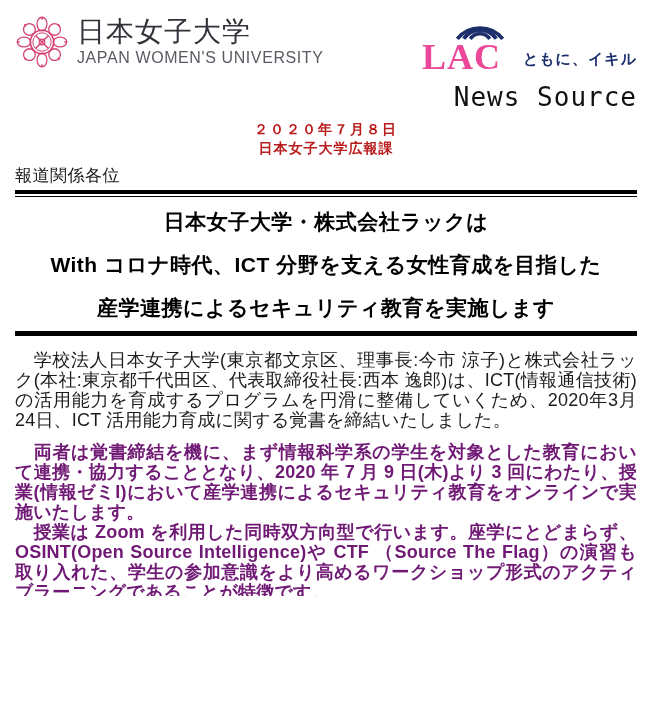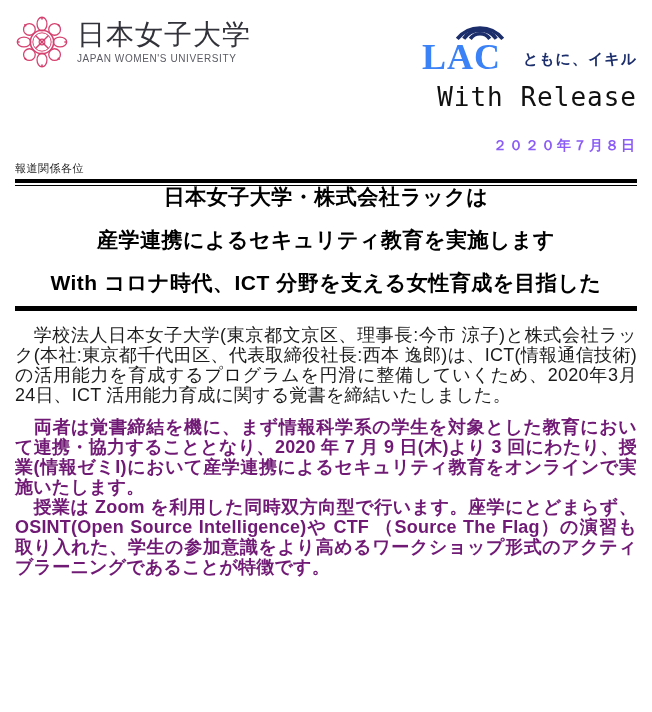--- a/index.html
+++ b/index.html
@@ -26,84 +26,84 @@
   .crest { width: 54px; height: 56px; }
   .brand-text { display: flex; flex-direction: column; }
   .brand-name {
     font-size: 28px;
     font-weight: 300;
     letter-spacing: 1px;
     color: #32323a;
     line-height: 1.1;
   }
   .brand-sub {
-    font-size: 10px;
+    font-size: 16px;
     letter-spacing: 0.6px;
     color: #5a5a64;
     margin-top: 2px;
   }
   .brand-right { padding-top: 2px; }
   .lac-logo {
     display: flex;
     align-items: flex-end;
     gap: 10px;
     justify-content: flex-end;
   }
   .lac-word-wrap { position: relative; padding-top: 24px; }
   .lac-arcs { position: absolute; top: 0; left: 32px; width: 52px; height: 24px; }
   .lac-word {
     font-family: "Liberation Serif", serif;
     font-weight: bold;
     font-size: 36px;
     line-height: 0.95;
     letter-spacing: 1px;
-    color: #3b82f6;
+    color: #ec4899;
   }
   .lac-tag {
     font-size: 15px;
     font-weight: bold;
     color: #1b2e6b;
     padding-bottom: 5px;
     letter-spacing: 1px;
     margin-left: 12px;
   }
   
   .news-release {
     text-align: right;
     font-family: "DejaVu Sans Mono", monospace;
     font-size: 26px;
     font-weight: 500;
     color: #111;
     letter-spacing: 1px;
     margin-top: 8px;
   }
   .date-block {
-    text-align: right;
+    text-align: center;
     font-size: 14px;
     font-weight: bold;
-    color: #8b5cf6;
-    margin-top: 24px;
+    color: #b91c1c;
+    margin-top: 8px;
     line-height: 19px;
   }
   .date-block .date { letter-spacing: 2px; }
   .date-block .issuer { letter-spacing: 1px; }
   .addressee {
-    font-size: 11px;
+    font-size: 17px;
     color: #1a1a1a;
     margin-top: 6px;
     letter-spacing: 0.5px;
   }
   .rule-double {
     margin-top: 3px;
     border-top: 4px solid #000;
     border-bottom: 1px solid #000;
     height: 7px;
   }
   
-  .headline { text-align: center; }
+  .headline { text-align: center; margin-top: 14px; }
   .headline div {
     font-size: 21px;
     font-weight: bold;
     color: #000;
     line-height: 22px;
     margin-bottom: 21px;
     letter-spacing: 0.5px;
   }
   .headline div:last-child { margin-bottom: 0; }
   .rule-thick { margin-top: 12px; height: 5px; background: #000; }
@@ -170,34 +170,35 @@
               <path d="M15,21 A11,11 0 0 1 33,21"></path>
             </g>
           </svg>
           <span class="lac-word">LAC</span>
         </div>
         <span class="lac-tag">ともに、イキル</span>
       </div>
     </div>
   </header>
 
-  <div class="news-release">With Release</div>
+  <div class="news-release">News Source</div>
 
   <div class="date-block">
     <div class="date">２０２０年７月８日</div>
+    <div class="issuer">日本女子大学広報課</div>
   </div>
 
   <div class="addressee">報道関係各位</div>
 
   <div class="rule-double"></div>
 
   <h1 class="headline">
     <div>日本女子大学・株式会社ラックは</div>
+    <div>With コロナ時代、ICT 分野を支える女性育成を目指した</div>
     <div>産学連携によるセキュリティ教育を実施します</div>
-    <div>With コロナ時代、ICT 分野を支える女性育成を目指した</div>
   </h1>
 
   <div class="rule-thick"></div>
 
   <main class="body-text">
     <p>　学校法人日本女子大学(東京都文京区、理事長:今市 涼子)と株式会社ラック(本社:東京都千代田区、代表取締役社長:西本 逸郎)は、ICT(情報通信技術)の活用能力を育成するプログラムを円滑に整備していくため、2020年3月24日、ICT 活用能力育成に関する覚書を締結いたしました。</p>
     <p class="bold gap">　両者は覚書締結を機に、まず情報科学系の学生を対象とした教育において連携・協力することとなり、2020 年 7 月 9 日(木)より 3 回にわたり、授業(情報ゼミI)において産学連携によるセキュリティ教育をオンラインで実施いたします。</p>
     <p class="bold">　授業は Zoom を利用した同時双方向型で行います。座学にとどまらず、OSINT(Open Source Intelligence)や CTF （Source The Flag）の演習も取り入れた、学生の参加意識をより高めるワークショップ形式のアクティブラーニングであることが特徴です。</p>
 
   </main>

